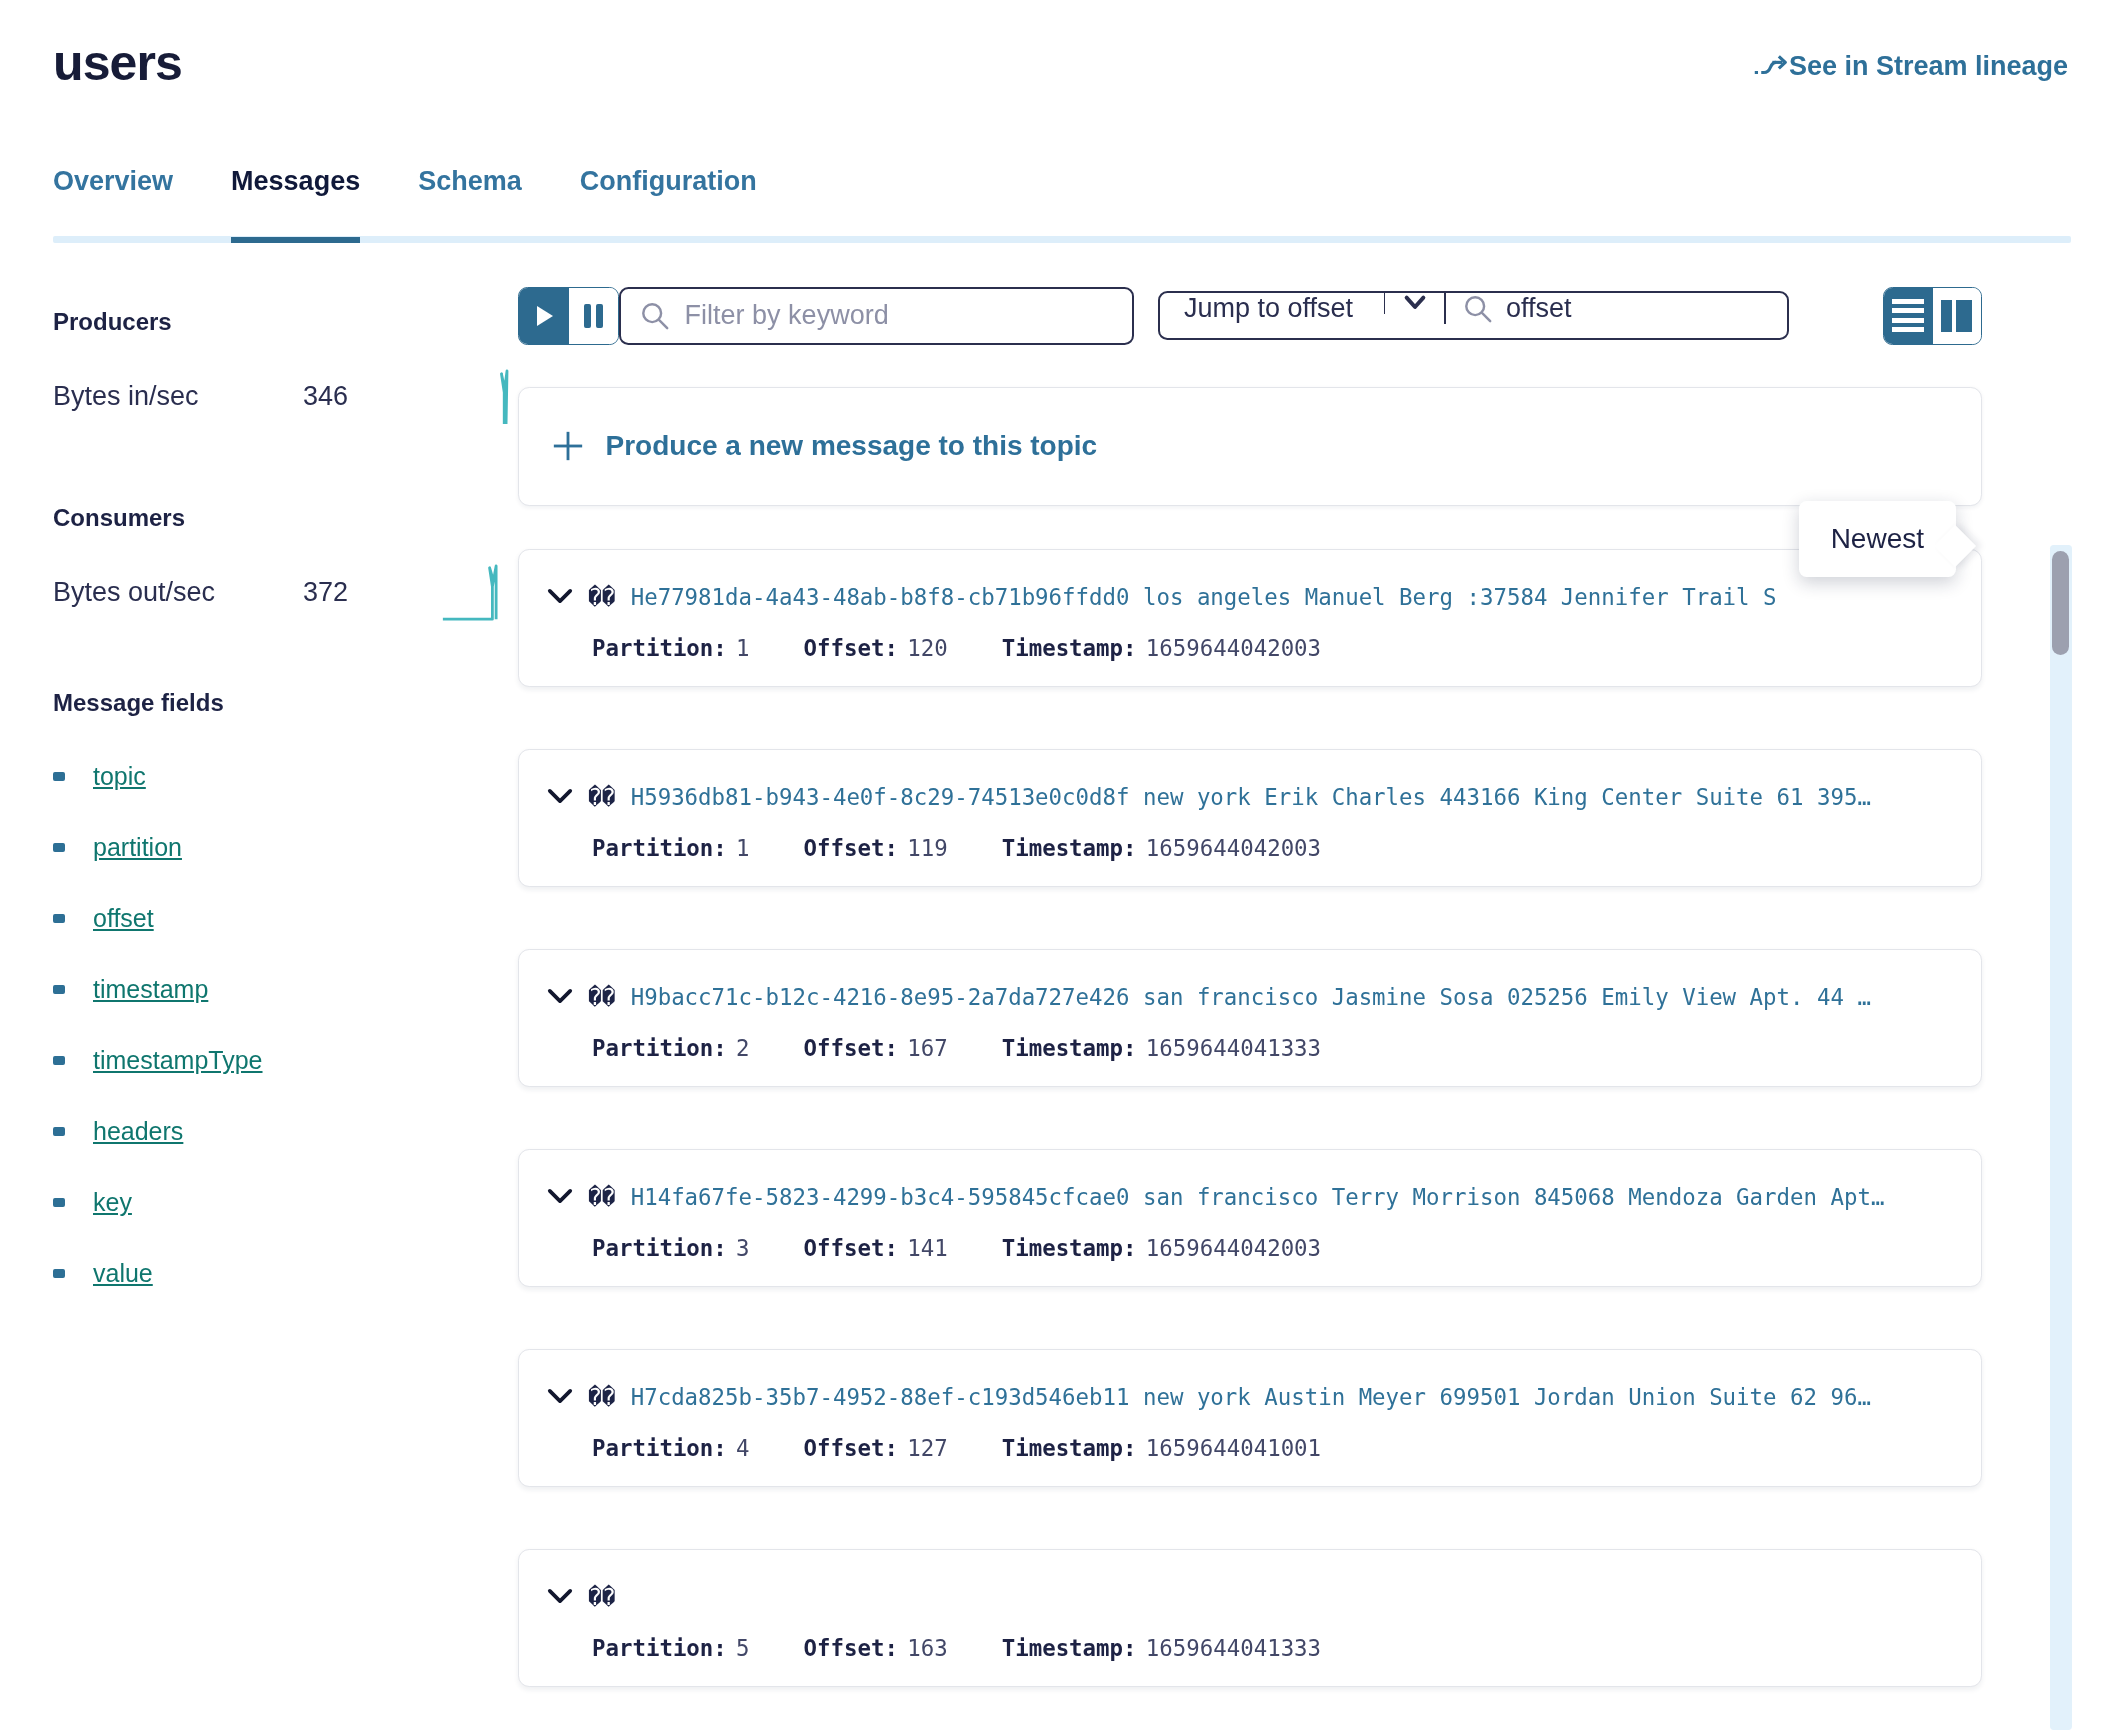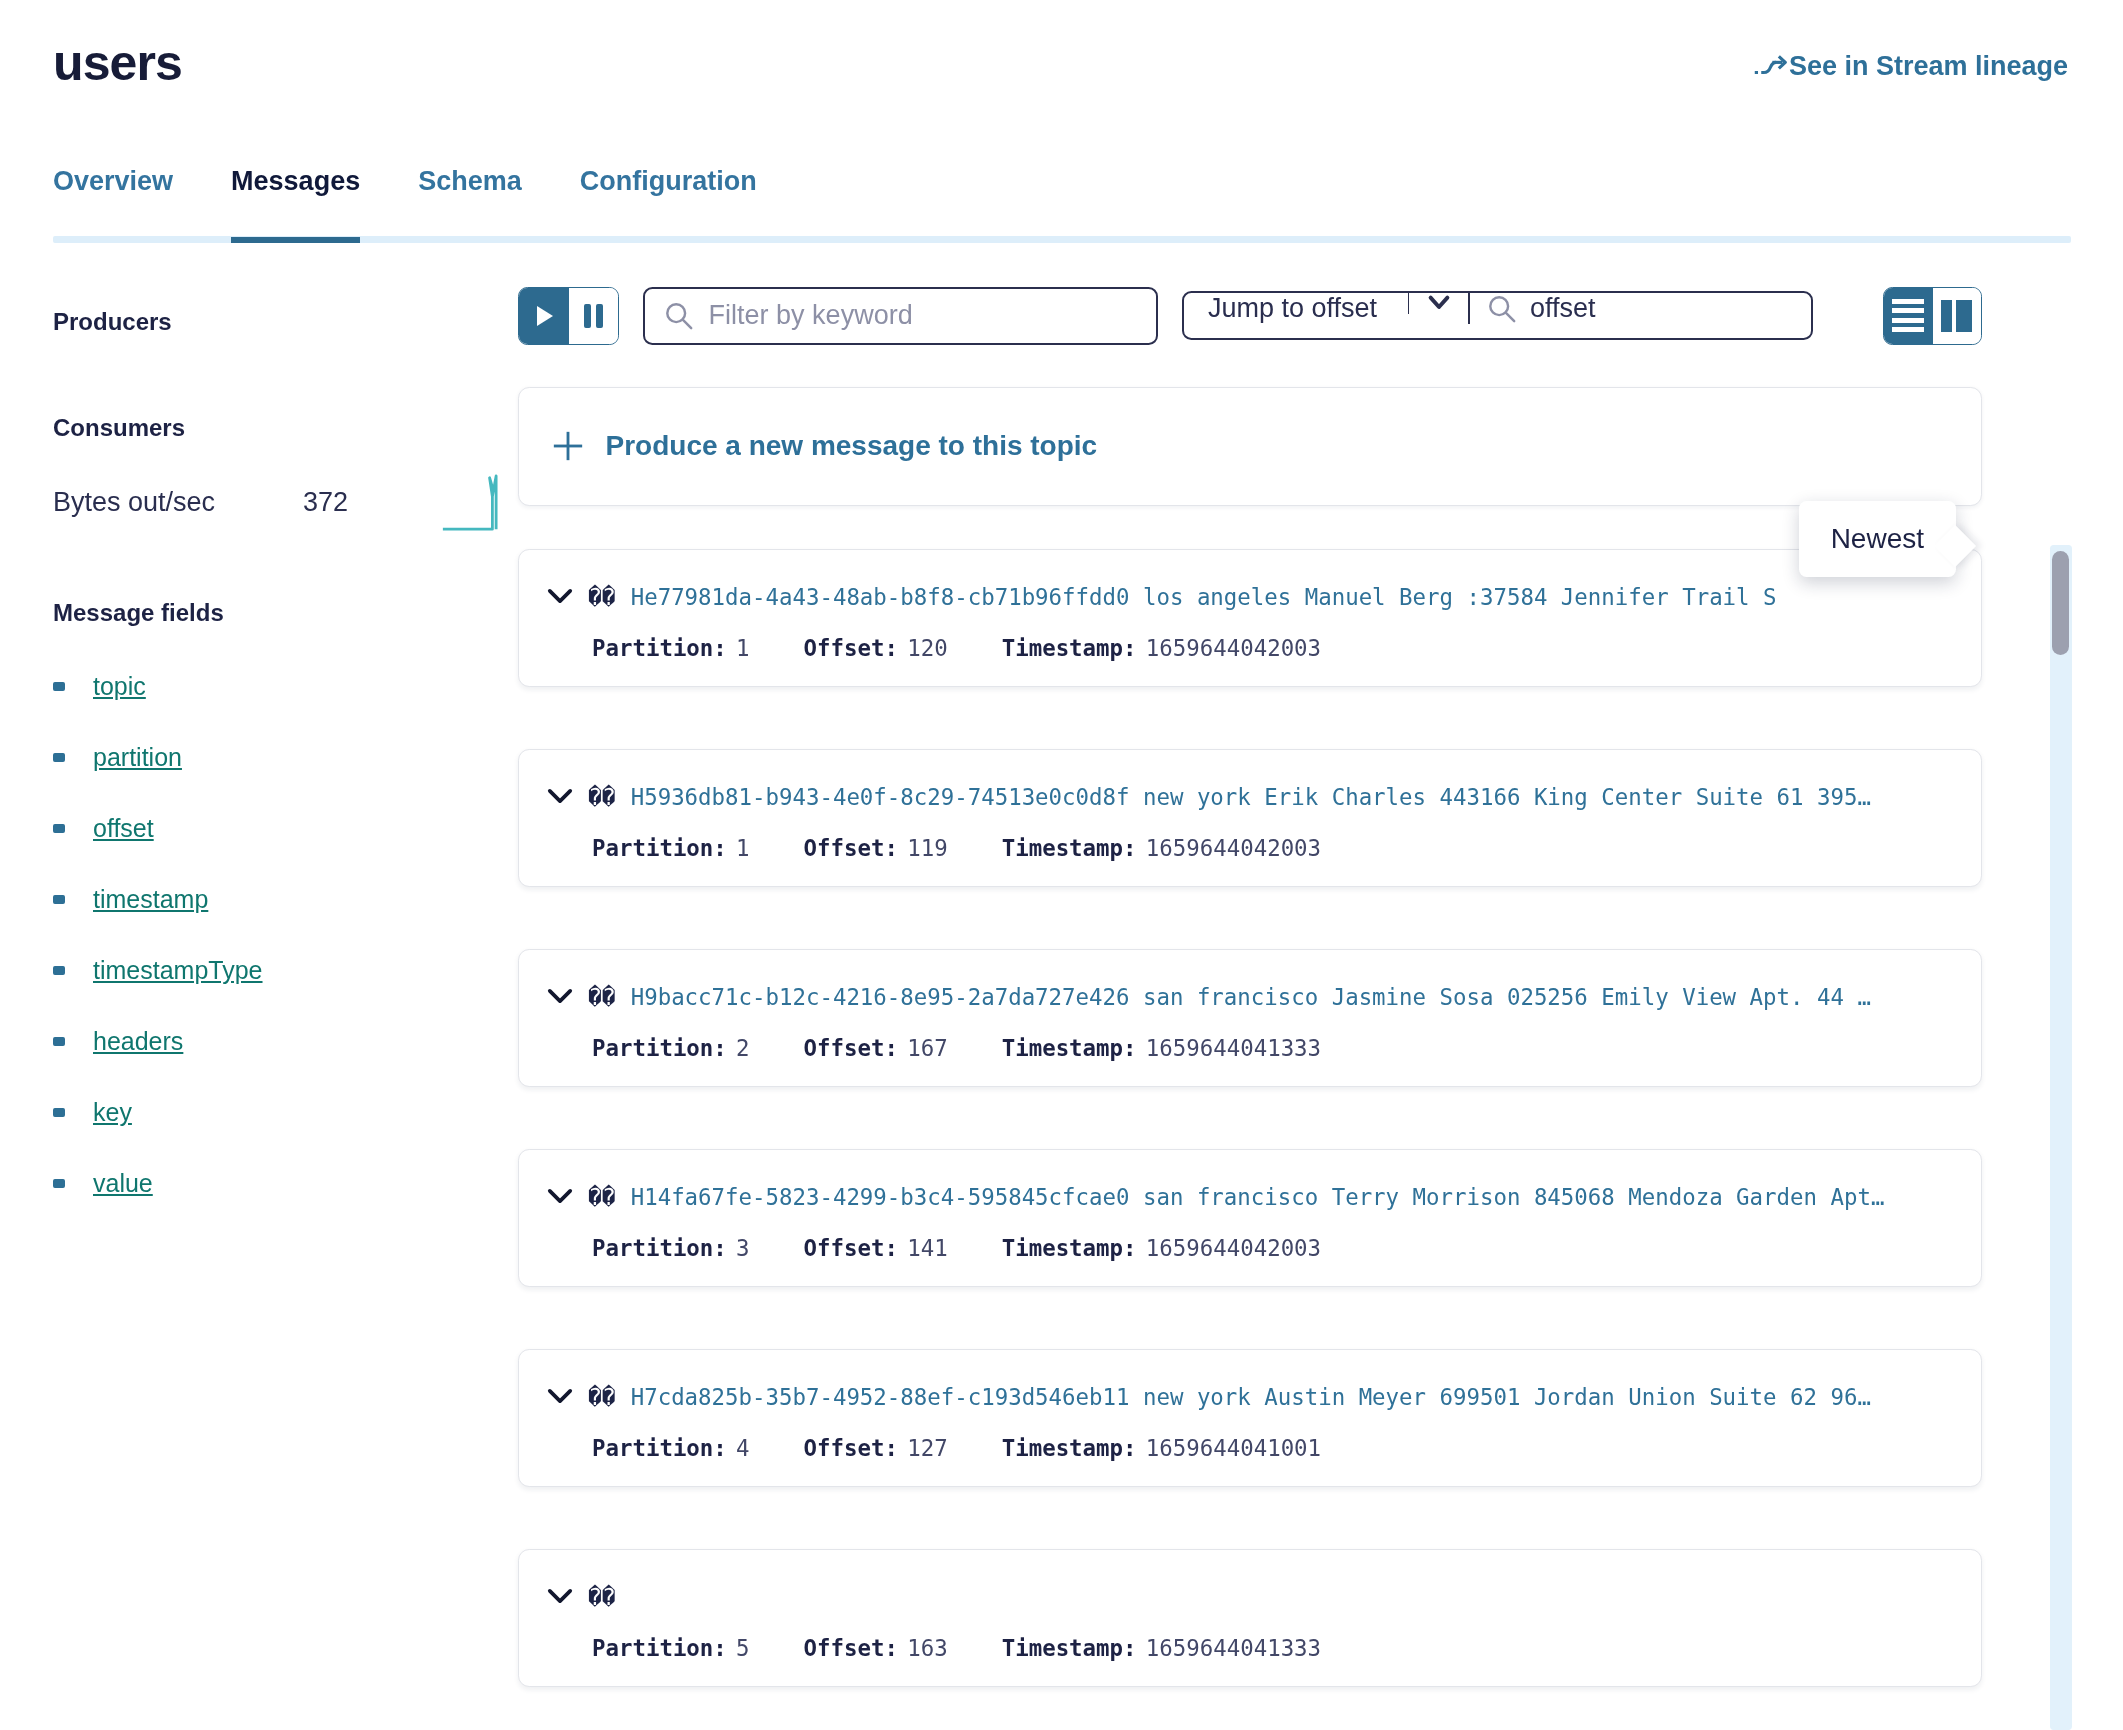--- a/index.html
+++ b/index.html
@@ -42,21 +42,21 @@
   .toolbar { display:flex; align-items:center; height:60px; }
   .playpause { display:flex; width:101px; height:58px; border:1.9px solid #2d6a8f; border-radius:9.3px; overflow:hidden; flex:none; }
   .pp-half { flex:1; display:flex; align-items:center; justify-content:center; cursor:pointer; }
   .pp-play { background:#2d6a8f; }
   .pp-pause { background:#ffffff; border-left:1.9px solid #2d6a8f; }
   .play-tri { width:0; height:0; border-left:16px solid #fff; border-top:10.3px solid transparent; border-bottom:10.3px solid transparent; margin-left:3.7px; }
   .pause-bars { display:flex; gap:5.6px; }
   .pause-bars span { width:6.5px; height:24px; background:#2d6a8f; border-radius:1.9px; }
 
   .input-box { display:flex; align-items:center; gap:15px; height:58px; border:2.3px solid #2b2f4e; border-radius:9.3px; background:#fff; padding:0 18.6px; }
-  .filter-box { width:515px; margin-left:24px; }
+  .filter-box { width:515px; }
   .input-box input { border:none; outline:none; flex:1; font-family:"Liberation Sans", sans-serif; font-size:27px; color:#2a2e4f; background:transparent; min-width:0; }
   .input-box input::placeholder { color:#8d90a6; opacity:1; }
 
   .jump-group { display:flex; align-items:flex-start; height:49px; margin-left:24px; border:2.3px solid #2b2f4e; border-radius:9.3px; overflow:hidden; background:#fff; }
   .jump-select { display:flex; align-items:center; width:224px; padding:0 24px; font-size:27px; color:#2a2e4f; cursor:pointer; }
   .jump-chevron { display:flex; align-items:center; justify-content:center; width:60px; border-left:1.9px solid #2b2f4e; cursor:pointer; }
   .jump-offset { display:flex; align-items:center; gap:13px; width:343px; padding:0 17px; border-left:2.3px solid #2b2f4e; }
   .jump-offset input { border:none; outline:none; flex:1; font-family:"Liberation Sans", sans-serif; font-size:27px; color:#2a2e4f; min-width:0; }
   .jump-offset input::placeholder { color:#2a2e4f; opacity:1; }
 
@@ -122,20 +122,29 @@
   <div class="tab active">Messages</div>
   <div class="tab">Schema</div>
   <div class="tab">Configuration</div>
 </div>
 <div class="tab-track"></div>
 
 <div class="layout">
 
   <div class="sidebar">
     <div class="side-h" style="margin-top:22.4px;">Producers</div>
+    <div class="metric-row">
+      <span class="metric-label">Bytes in/sec</span>
+      <span class="metric-value">346</span>
+      <span class="sparkline">
+        <svg width="18.6" height="58" viewBox="0 0 20 62" fill="none">
+          <polyline points="11,60 11,20 8,6 11,26 14,3 13,60" stroke="#45b8bf" stroke-width="3" fill="none" stroke-linejoin="round"></polyline>
+        </svg>
+      </span>
+    </div>
 
     <div class="side-h gap-lg">Consumers</div>
     <div class="metric-row">
       <span class="metric-label">Bytes out/sec</span>
       <span class="metric-value">372</span>
       <span class="sparkline">
         <svg width="71" height="58" viewBox="0 0 76 62" fill="none">
           <polyline points="2,59 55,59 55,14 52,4 55,24 59,2 59,59" stroke="#45b8bf" stroke-width="3" fill="none" stroke-linejoin="round"></polyline>
         </svg>
       </span>

